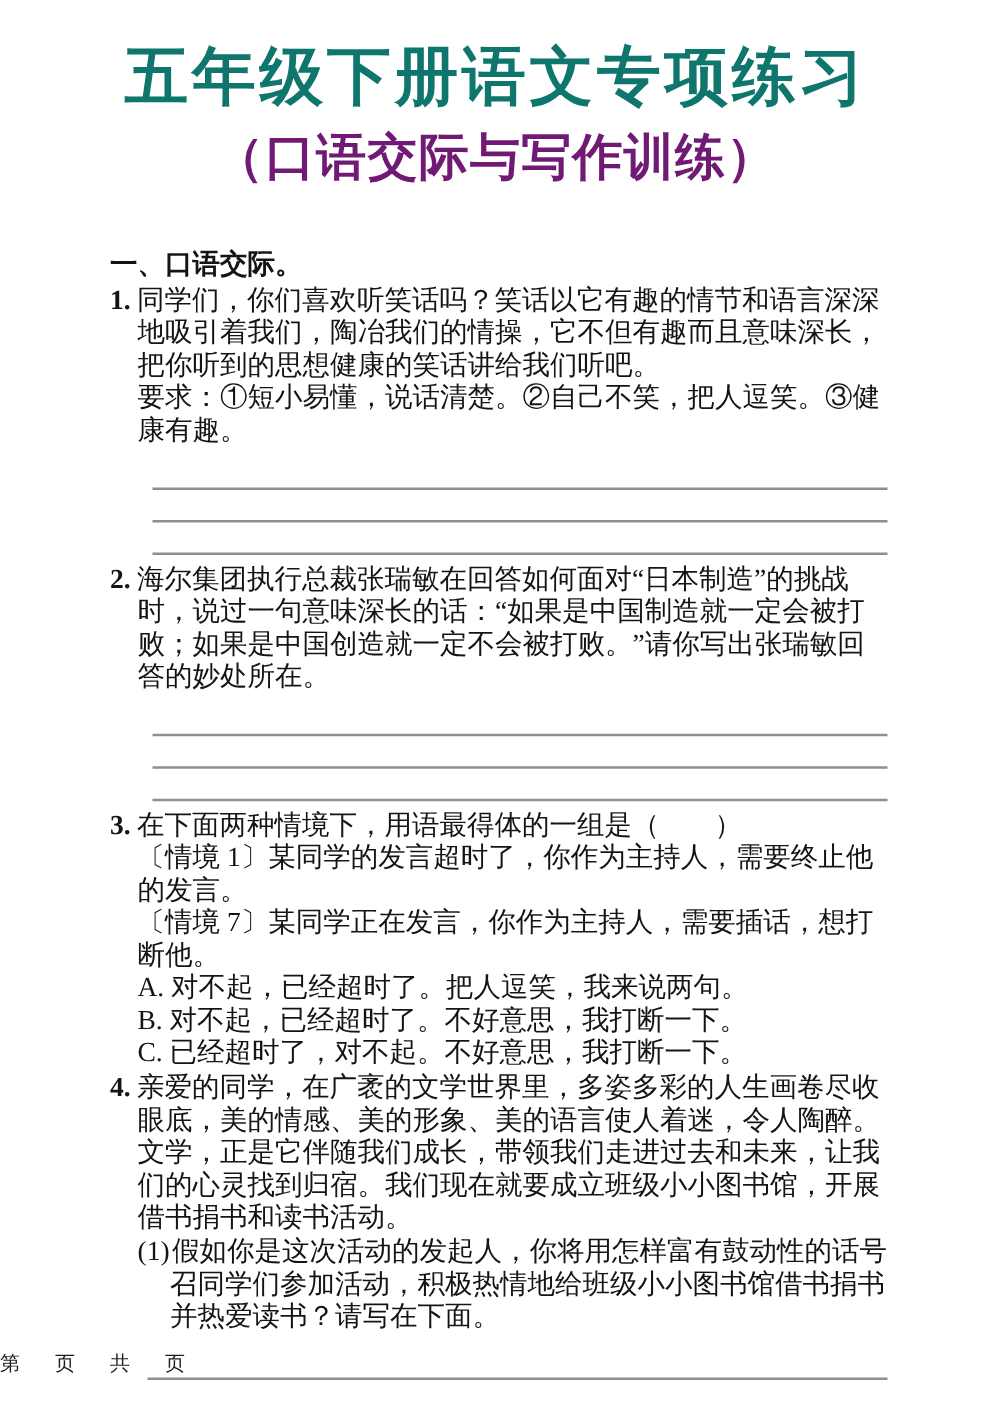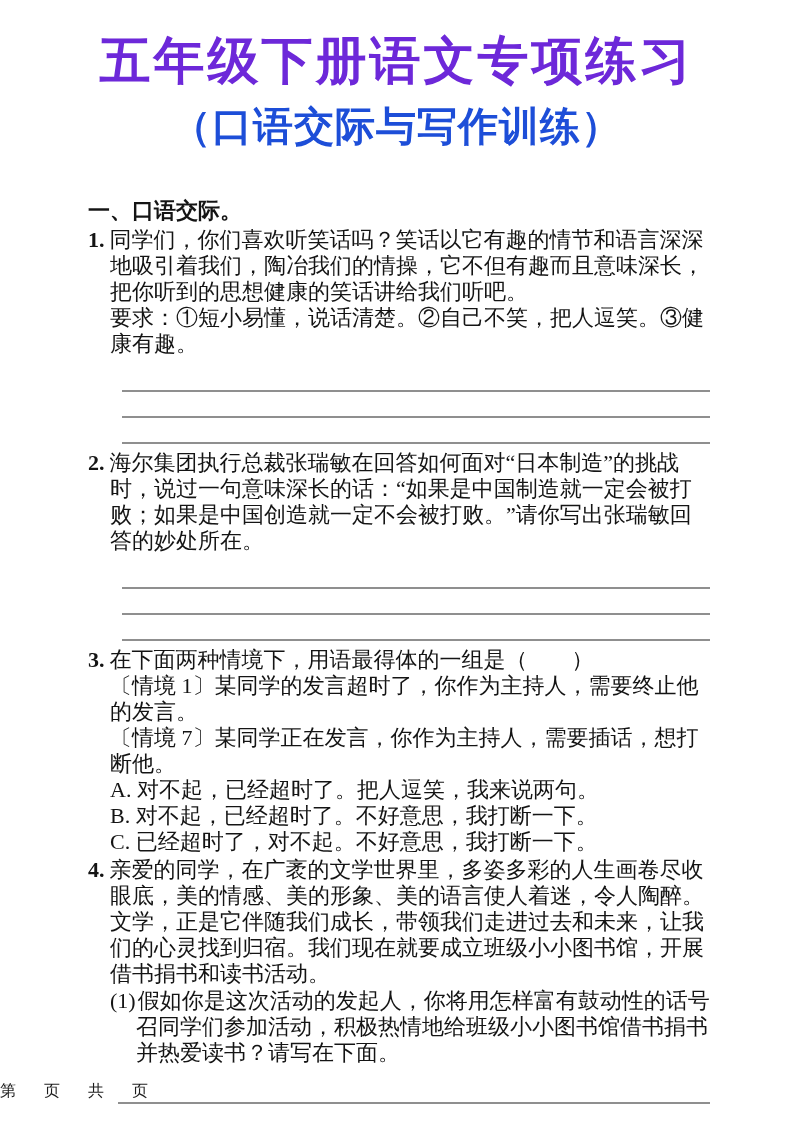--- a/index.html
+++ b/index.html
@@ -17,31 +17,31 @@
     background: #ffffff;
   }
   .title {
     margin: 32px 0 0 0;
     text-align: center;
     font-family: "Liberation Sans", sans-serif;
     font-weight: bold;
     font-size: 51px;
     line-height: 58px;
     letter-spacing: 3px;
-    color: #6d28d9;
+    color: #0f766e;
   }
   .subtitle {
     margin: 12px 0 0 0;
     text-align: center;
     font-family: "Liberation Sans", sans-serif;
     font-weight: bold;
     font-size: 40px;
     line-height: 48px;
     letter-spacing: 1px;
-    color: #1d4ed8;
+    color: #701a75;
   }
   .content {
     margin: 48px 83px 0 88px;
     font-size: 22px;
     line-height: 26px;
   }
   .section-heading {
     font-weight: bold;
     margin-bottom: 3px;
   }

